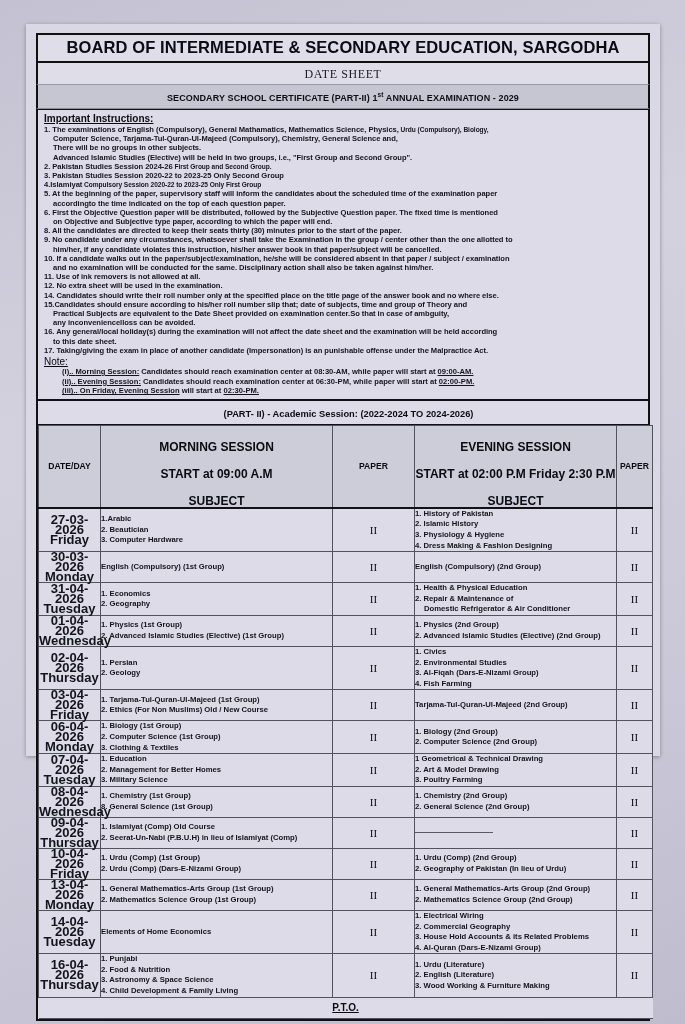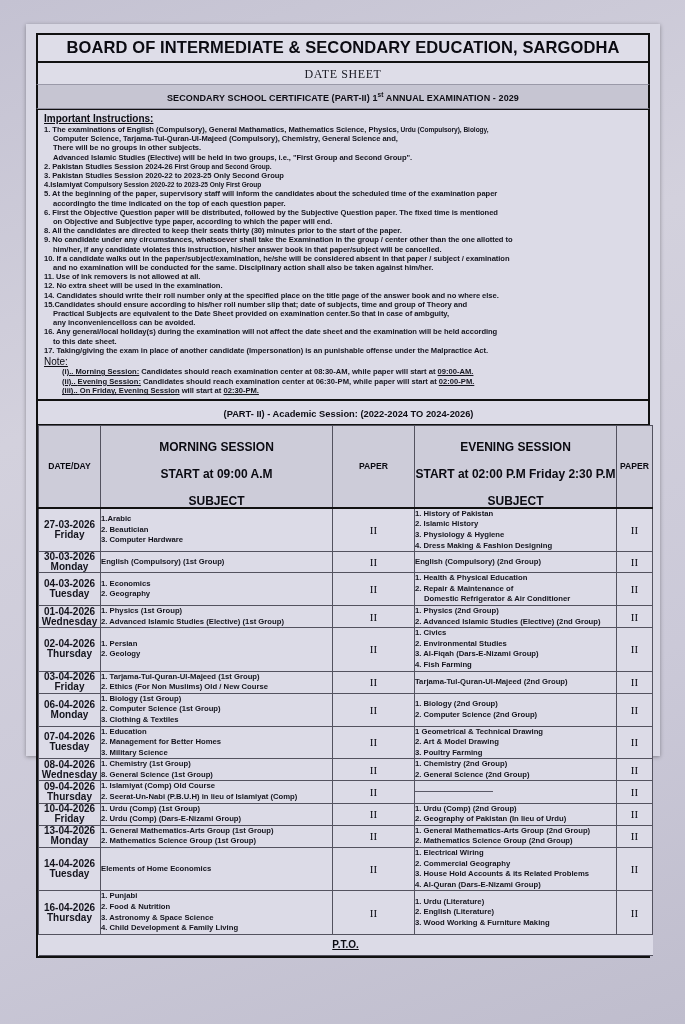--- a/index.html
+++ b/index.html
@@ -167,21 +167,21 @@
   }
   thead th .sub { display: block; font-size: 12px; margin-top: 16px; }
   col.c-date { width: 62px; }
   col.c-msub { width: 232px; }
   col.c-mpap { width: 82px; }
   col.c-esub { width: 202px; }
   col.c-epap { width: 36px; }
 
   td.date-cell {
     text-align: center;
-    font-size: 10px;
+    font-size: 13px;
     font-weight: bold;
     color: #14141d;
     line-height: 10px;
     background: #dcdbe7;
   }
   td.subj-cell {
     font-size: 7.7px;
     font-weight: bold;
     color: #14141d;
     line-height: 10.6px;
@@ -329,21 +329,21 @@
                 <span class="sl">English (Compulsory)  (1st Group)</span>
               </td>
               <td class="paper-cell">II</td>
               <td class="subj-cell">
                 <span class="sl">English (Compulsory)  (2nd Group)</span>
               </td>
               <td class="paper-cell">II</td>
             </tr>
             <tr>
               <td class="date-cell">
-                <div>04-03-2026</div>
+                <div>31-04-2026</div>
                 <div>Tuesday</div>
               </td>
               <td class="subj-cell">
                 <span class="sl">1. Economics</span>
                 <span class="sl">2. Geography</span>
               </td>
               <td class="paper-cell">II</td>
               <td class="subj-cell">
                 <span class="sl">1. Health &amp; Physical Education</span>
                 <span class="sl">2. Repair &amp; Maintenance of</span>

